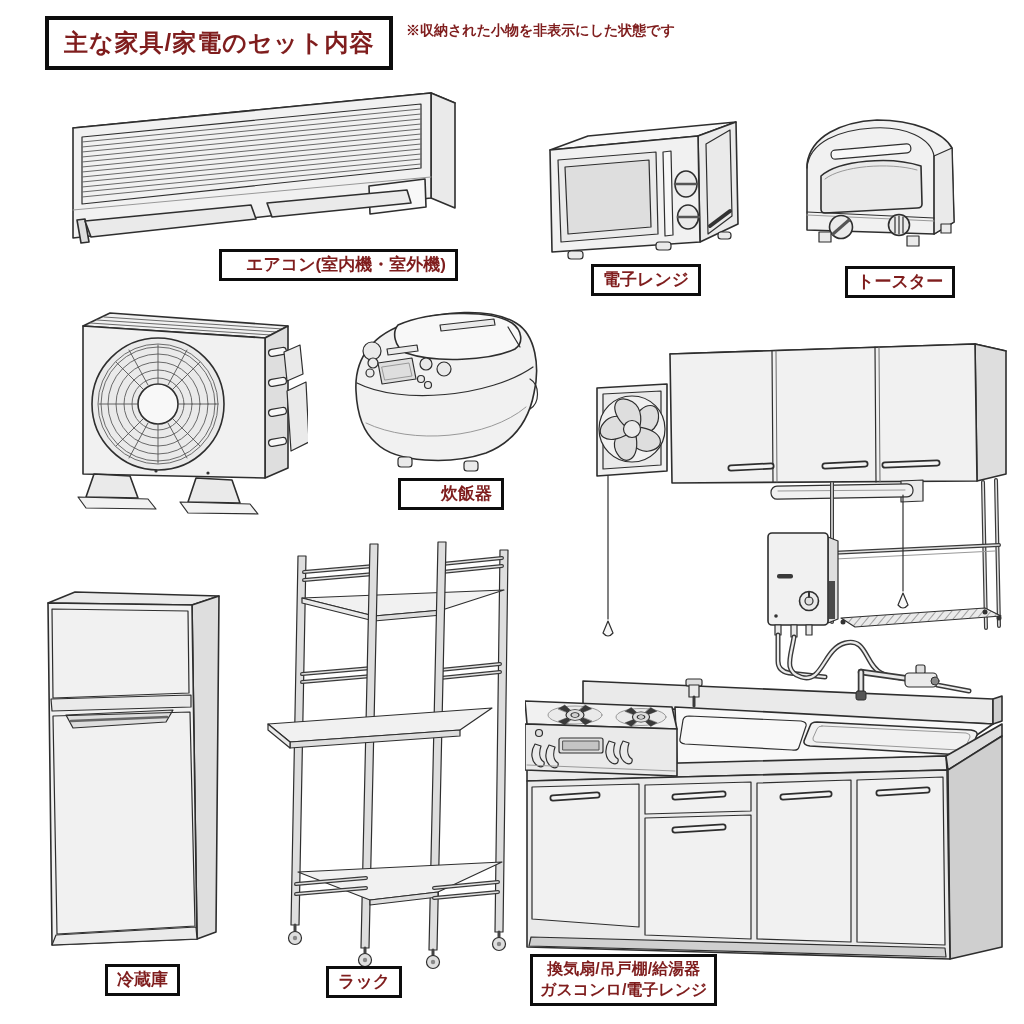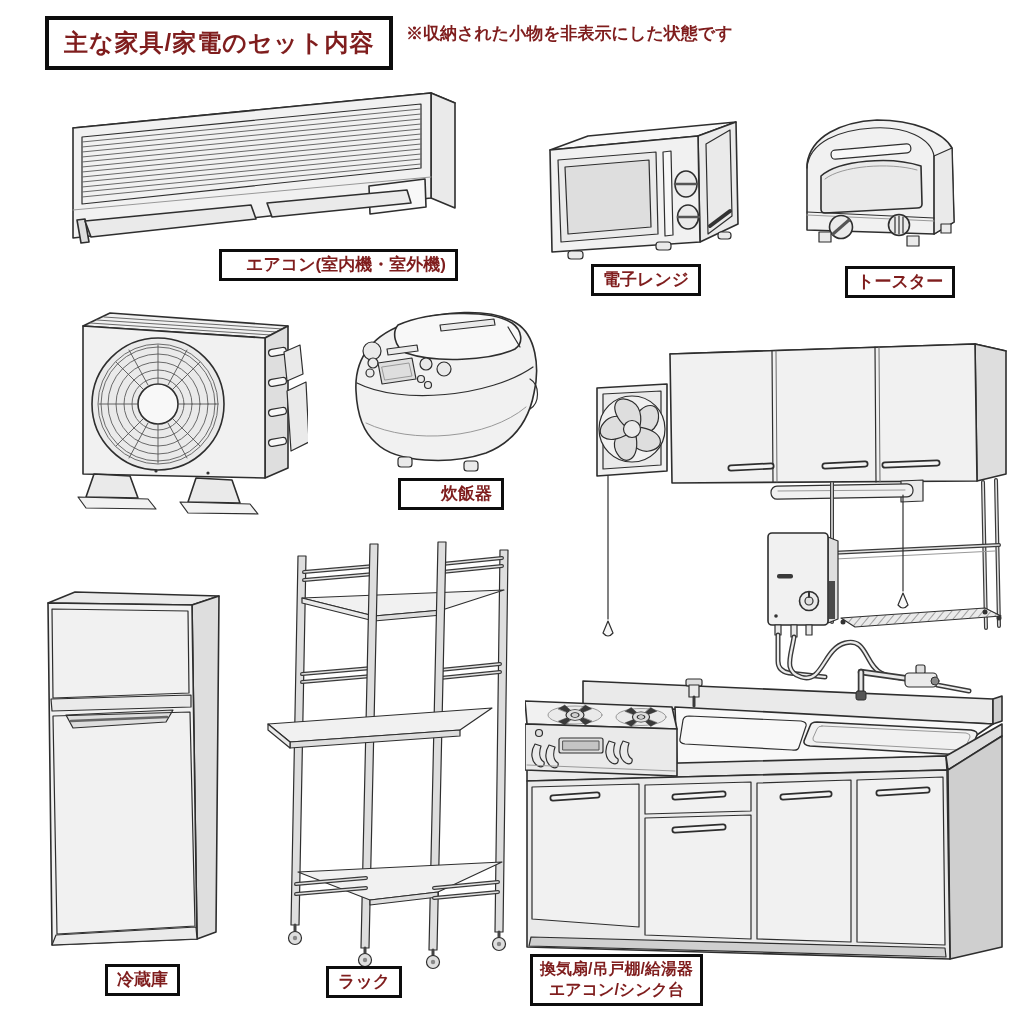--- a/index.html
+++ b/index.html
@@ -1,21 +1,21 @@
 <!DOCTYPE html>
 <html><head>
 <meta charset="utf-8">
 <style>
   html,body{margin:0;padding:0;background:#fff;}
   .stage{position:relative;width:1024px;height:1024px;background:#ffffff;overflow:hidden;
          font-family:Liberation Sans, sans-serif;color:#7f1d1d;margin-left:10px;}
   .fig{position:absolute;}
   .title-box{position:absolute;left:35px;top:16px;border:4px solid #0d0d0d;background:#fff;
              font-size:24px;font-weight:bold;letter-spacing:1px;padding:7px 15px;white-space:nowrap;}
-  .note{position:absolute;left:396px;top:22px;font-size:17px;font-weight:bold;white-space:nowrap;}
+  .note{position:absolute;left:396px;top:22px;font-size:14px;font-weight:bold;white-space:nowrap;}
   .label{position:absolute;background:#fff;border:3px solid #0d0d0d;font-weight:bold;
          font-size:17px;padding:2px 9px;white-space:nowrap;line-height:1.3;}
   .label.small{font-size:16px;text-align:center;padding:2px 7px;}
   
   svg{display:block;}
   svg *{stroke-linejoin:round;stroke-linecap:round;}
   .s{stroke:#2e2e2e;stroke-width:1.6;}
   .s1{stroke:#2e2e2e;stroke-width:1.2;}
   .t{stroke:#6a6a6a;stroke-width:1;fill:none;}
   .tt{stroke:#999;stroke-width:1;fill:none;}
@@ -444,16 +444,16 @@
   </div>
 
   <div class="label" style="left:209px;top:249px;padding-left:24px;">エアコン(室内機・室外機)</div>
   <div class="label" style="left:581px;top:264px;text-align:right;">電子レンジ</div>
   <div class="label" style="left:835px;top:266px;">トースター</div>
   <div class="label" style="left:388px;top:478px;padding-left:40px;">炊飯器</div>
   <div class="label" style="left:95px;top:964px;">冷蔵庫</div>
   <div class="label" style="left:316px;top:966px;">ラック</div>
   <div class="label small" style="left:520px;top:954px;">
     <div>換気扇/吊戸棚/給湯器</div>
-    <div>エアコン/シンク台</div>
+    <div>ガスコンロ/電子レンジ</div>
   </div>
 
 </div>
 
 </body></html>

